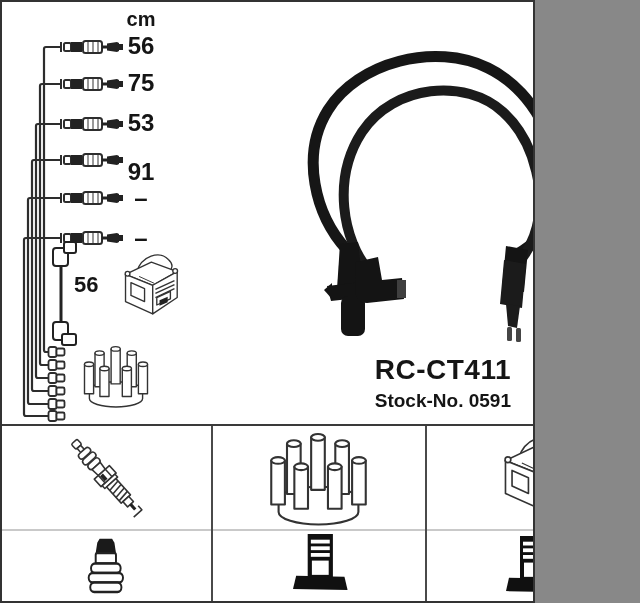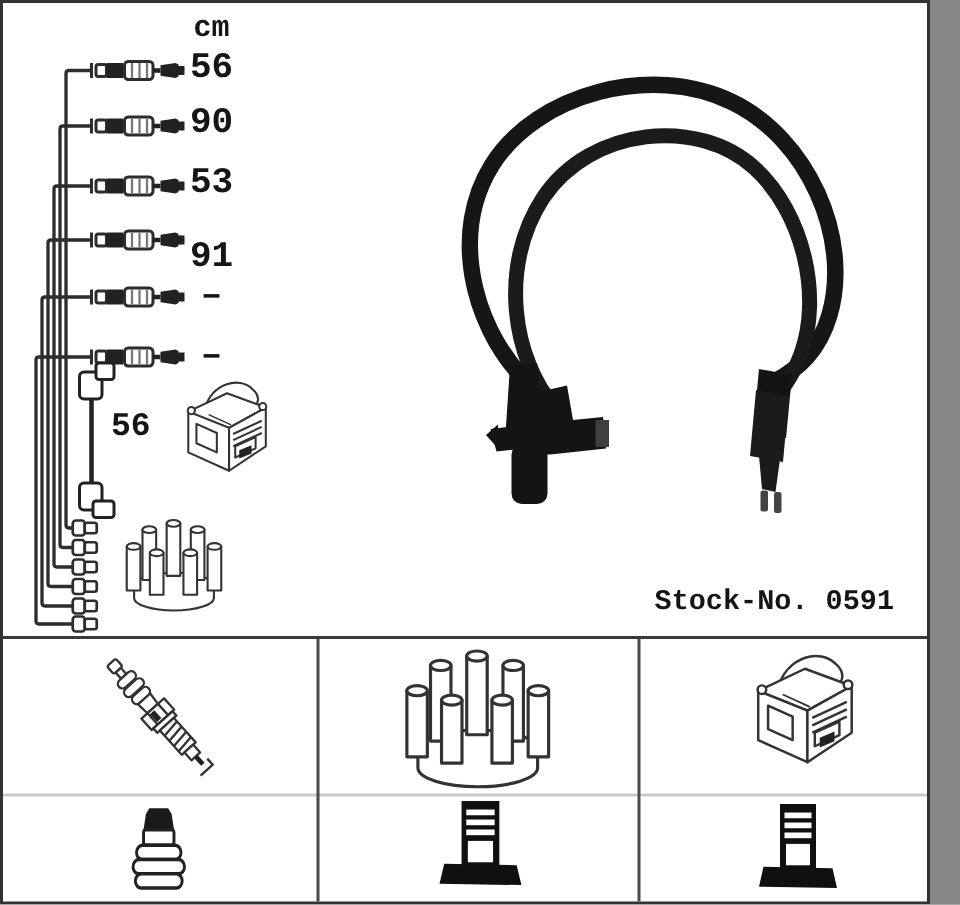--- a/index.html
+++ b/index.html
@@ -1,18 +1,18 @@
 <!DOCTYPE html>
 <html><head>
 <meta charset="utf-8">
 <style>
   html,body{margin:0;padding:0;background:#888;}
   #stage{
-    position:relative;width:620px;height:603px;background:#fff;
-    font-family:Liberation Mono, monospace;color:#111;overflow:hidden;
+    position:relative;width:535px;height:603px;background:#fff;
+    font-family:Liberation Sans, sans-serif;color:#111;overflow:hidden;
   }
   #frame{position:absolute;inset:0;border:2px solid #333;pointer-events:none;z-index:9;}
   .abs{position:absolute;}
   .lbl{font-weight:bold;color:#151515;}
   .len-label{left:118px;width:46px;text-align:center;font-size:24px;line-height:28px;font-weight:bold;}
   #unit-label{left:118px;top:8px;width:46px;text-align:center;font-size:20px;font-weight:bold;}
   #coilwire-label{left:74px;top:272px;font-size:22px;font-weight:bold;}
   #product-code{right:24px;top:354px;font-size:28px;font-weight:bold;letter-spacing:.5px;}
   #stock-line{right:24px;top:390px;font-size:19px;font-weight:bold;}
   .gridline{position:absolute;}
@@ -201,24 +201,25 @@
     <use href="#plug" transform="translate(106,477) rotate(-42) scale(0.78) translate(-18,-62)"></use>
     <use href="#cap" transform="translate(266,430) scale(1.05)"></use>
     <use href="#coil" transform="translate(494,436) scale(0.82)"></use>
     <use href="#term1" transform="translate(84,536) scale(0.78,0.95)"></use>
     <use href="#term2" transform="translate(293,534) scale(1.05,0.95)"></use>
     <use href="#term2" transform="translate(506,536) scale(1.0,0.95)"></use>
   </svg>
 
   <div id="unit-label" class="abs lbl txt">cm</div>
   <div class="abs lbl txt len-label" style="top:32px">56</div>
-  <div class="abs lbl txt len-label" style="top:69px">90</div>
+  <div class="abs lbl txt len-label" style="top:69px">75</div>
   <div class="abs lbl txt len-label" style="top:109px">53</div>
   <div class="abs lbl txt len-label" style="top:158px">91</div>
   <div class="abs lbl txt len-label" style="top:184px">–</div>
   <div class="abs lbl txt len-label" style="top:224px">–</div>
   <div id="coilwire-label" class="abs lbl txt">56</div>
 
+  <div id="product-code" class="abs lbl txt">RC-CT411</div>
   <div id="stock-line" class="abs lbl txt">
     <span>Stock-No.</span>
     <span>0591</span>
   </div>
 </div>
 
 </body></html>

